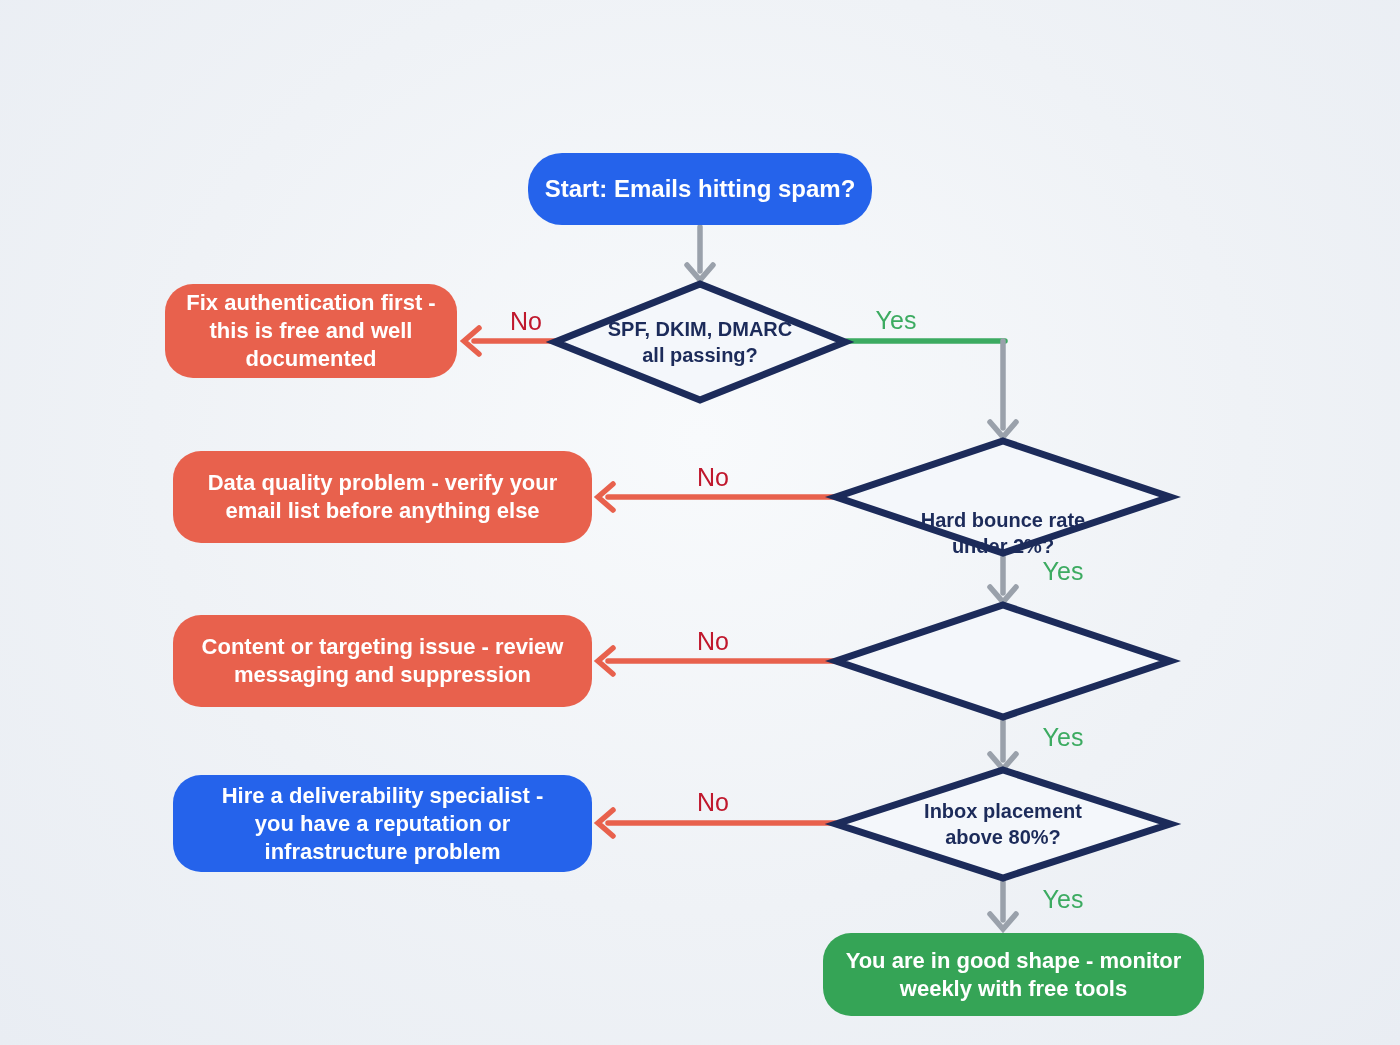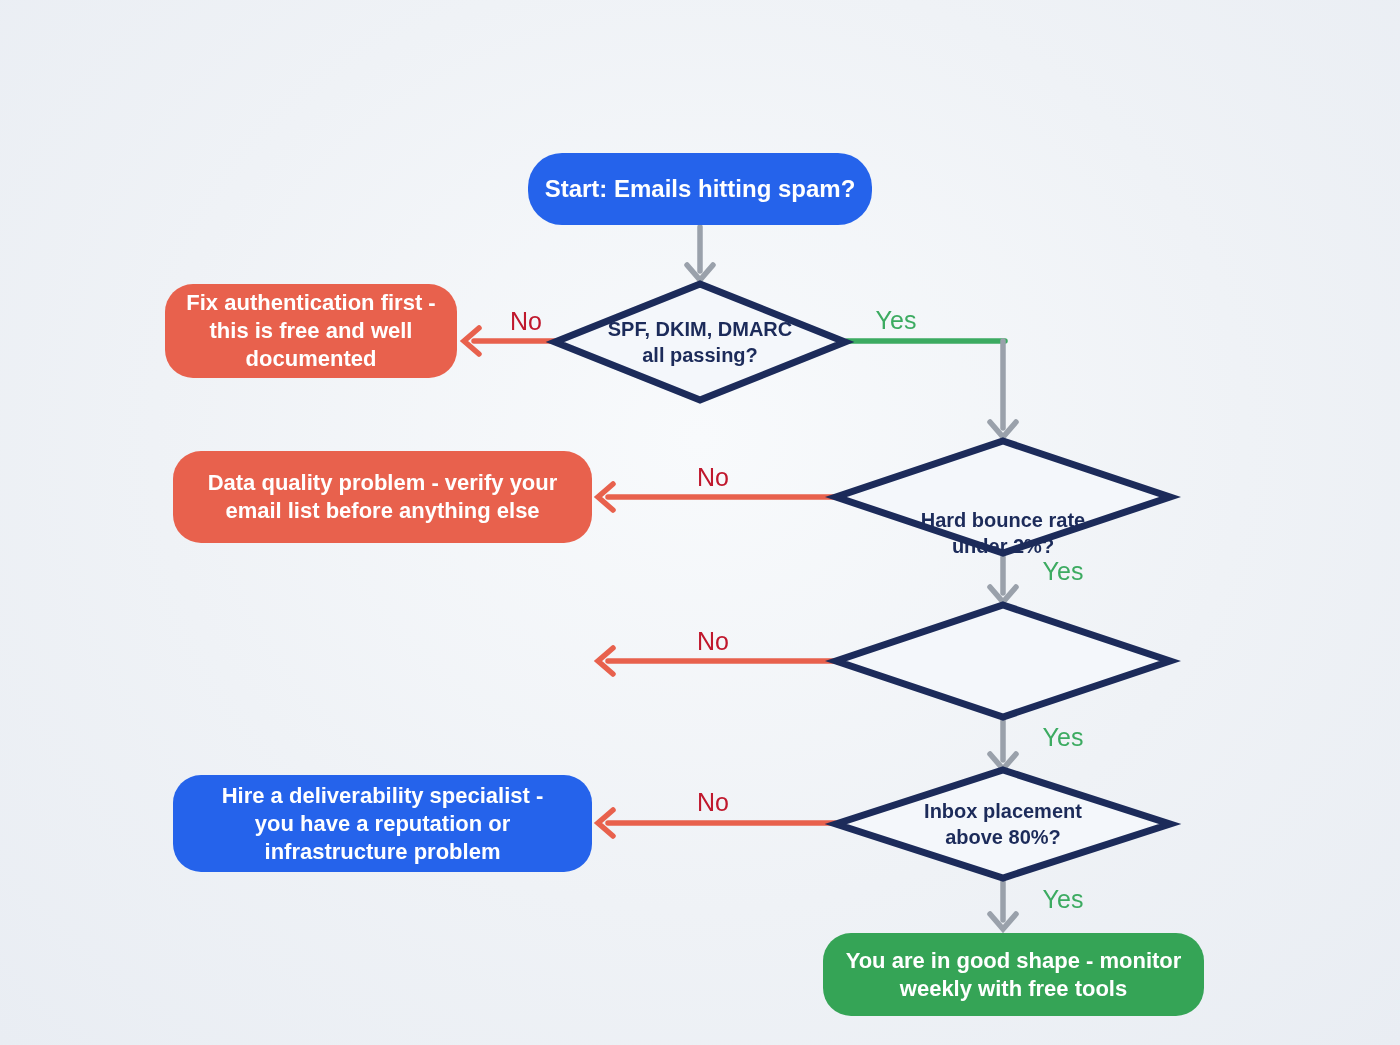--- a/index.html
+++ b/index.html
@@ -143,20 +143,23 @@
   <div class="edge-label yes" id="yes-3">Yes</div>
   <div class="edge-label no" id="no-4">No</div>
   <div class="edge-label yes" id="yes-4">Yes</div>
 
   <div class="node outcome bad" id="outcome-1">
     <span>Fix authentication first - this is free and well documented</span>
   </div>
   <div class="node outcome bad" id="outcome-2">
     <span>Data quality problem - verify your email list before anything else</span>
   </div>
+  <div class="node outcome bad" id="outcome-3">
+    <span>Content or targeting issue - review messaging and suppression</span>
+  </div>
   <div class="node outcome action" id="outcome-4">
     <span>Hire a deliverability specialist - you have a reputation or infrastructure problem</span>
   </div>
   <div class="node outcome good" id="outcome-5">
     <span>You are in good shape - monitor weekly with free tools</span>
   </div>
 
 </div>
 
 </body></html>

